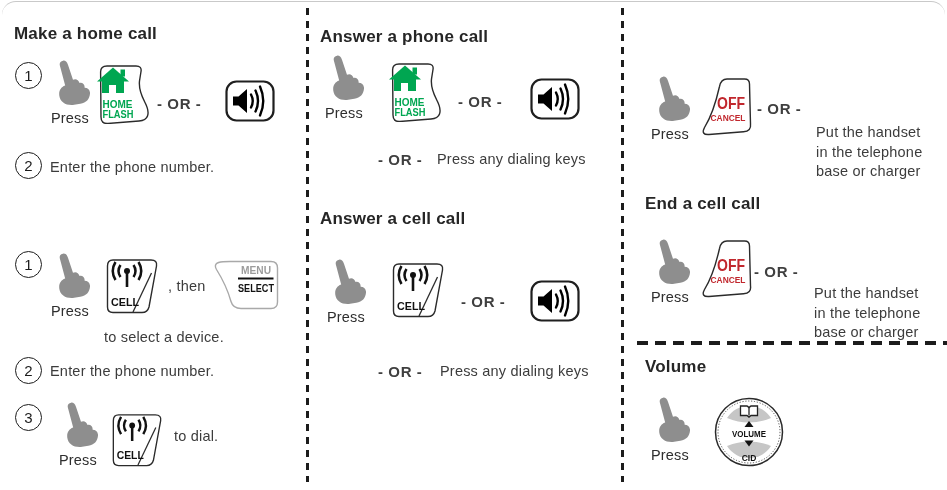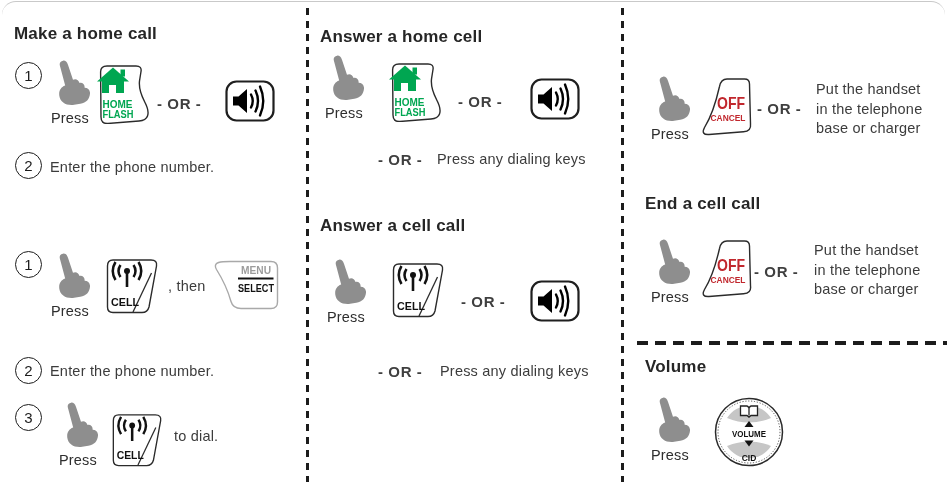--- a/index.html
+++ b/index.html
@@ -12,21 +12,21 @@
          background:repeating-linear-gradient(to bottom,#1c1c1c 0 7px,transparent 7px 13px);}
   .hdash{position:absolute;height:3.5px;
          background:repeating-linear-gradient(to right,#1c1c1c 0 11px,transparent 11px 18px);}
   .h1{font-size:17px;font-weight:700;color:#262626;letter-spacing:.2px;white-space:nowrap;}
   .body-t{font-size:14.5px;color:#3c3c3c;letter-spacing:.2px;white-space:nowrap;}
   .or-t{font-size:15px;color:#3f3f3f;letter-spacing:.6px;white-space:nowrap;font-weight:bold;}
   .press{display:flex;flex-direction:column;align-items:center;width:52px;}
   .press-label{font-size:14.5px;color:#2e2e2e;margin-top:3px;letter-spacing:.2px;}
   .step-circle{width:25px;height:25px;border:1.7px solid #1c1c1c;border-radius:50%;
                display:grid;place-items:center;font-size:15px;color:#1c1c1c;background:#fff;}
-  .lines{line-height:19.5px;}
+  .lines{line-height:19.5px;margin-top:43px;}
 </style>
 </head>
 <body>
 
 <div class="page">
 
   <svg width="0" height="0" style="position:absolute" aria-hidden="true">
     <defs>
       <g id="sym-hand">
         <g transform="rotate(-8 20 26)">
@@ -139,39 +139,40 @@
     <svg width="58" height="58" viewBox="0 0 58 58">
         <use href="#sym-cell"></use>
       </svg>
   </div>
   <div class="abs body-t" style="left:168px;top:278px">, then</div>
   <div class="abs" style="left:210px;top:259px">
     <svg width="70" height="52" viewBox="0 0 70 52">
         <use href="#sym-menuselect"></use>
       </svg>
   </div>
+  <div class="abs body-t" style="left:104px;top:329px">to select a device.</div>
 
   <div class="abs step-circle" style="left:15px;top:357px">2</div>
   <div class="abs body-t" style="left:50px;top:363px">Enter the phone number.</div>
 
   <div class="abs step-circle" style="left:15px;top:404px">3</div>
   <div class="abs press" style="left:52px;top:399px">
     <svg width="40" height="50" viewBox="0 0 40 52">
         <use href="#sym-hand"></use>
       </svg>
     <span class="press-label">Press</span>
   </div>
   <div class="abs" style="left:108px;top:412px">
     <svg width="58" height="56" viewBox="0 0 58 58">
         <use href="#sym-cell"></use>
       </svg>
   </div>
   <div class="abs body-t" style="left:174px;top:428px">to dial.</div>
 
-  <div class="abs h1" style="left:320px;top:27px">Answer a home cell</div>
+  <div class="abs h1" style="left:320px;top:27px">Answer a phone call</div>
 
   <div class="abs press" style="left:318px;top:52px">
     <svg width="40" height="50" viewBox="0 0 40 52">
         <use href="#sym-hand"></use>
       </svg>
     <span class="press-label">Press</span>
   </div>
   <div class="abs" style="left:388px;top:62px">
     <svg width="56" height="60" viewBox="0 0 56 60">
         <use href="#sym-homeflash"></use>
@@ -179,21 +180,21 @@
   </div>
   <div class="abs or-t" style="left:458px;top:93px">- OR -</div>
   <div class="abs" style="left:530px;top:78px">
     <svg width="50" height="42" viewBox="0 0 50 42">
         <use href="#sym-speaker"></use>
       </svg>
   </div>
   <div class="abs or-t" style="left:378px;top:151px">- OR -</div>
   <div class="abs body-t" style="left:437px;top:151px">Press any dialing keys</div>
 
-  <div class="abs h1" style="left:320px;top:216px">Answer a cell call</div>
+  <div class="abs h1" style="left:320px;top:209px">Answer a cell call</div>
 
   <div class="abs press" style="left:320px;top:256px">
     <svg width="40" height="50" viewBox="0 0 40 52">
         <use href="#sym-hand"></use>
       </svg>
     <span class="press-label">Press</span>
   </div>
   <div class="abs" style="left:389px;top:261px">
     <svg width="58" height="58" viewBox="0 0 58 58">
         <use href="#sym-cell"></use>

